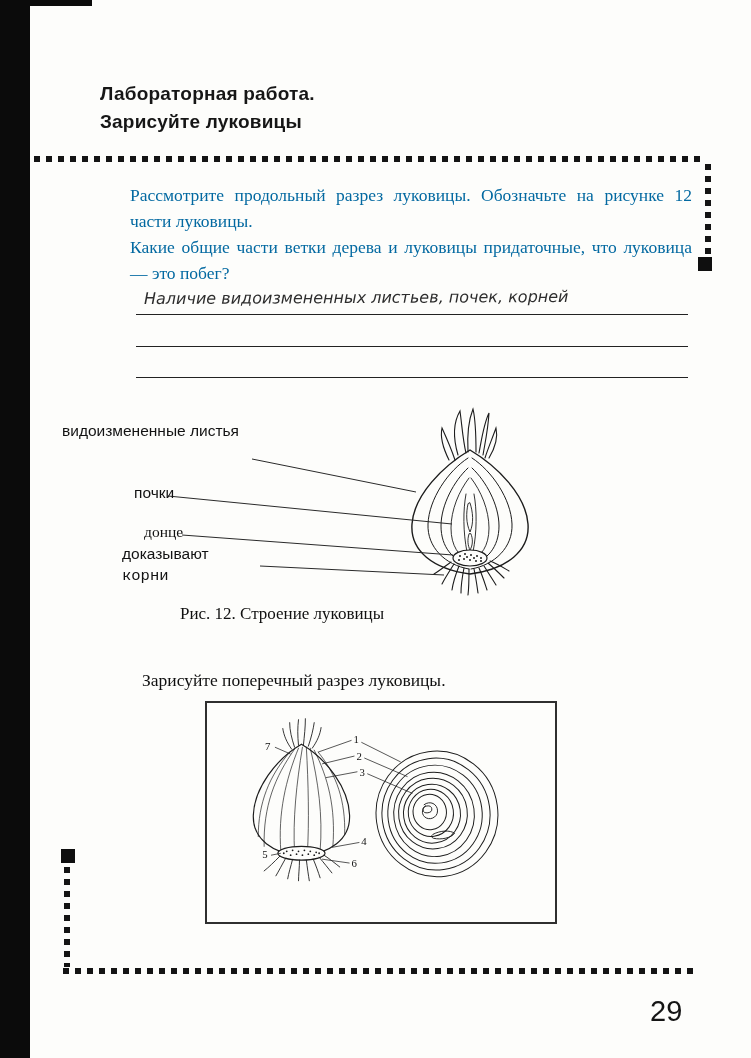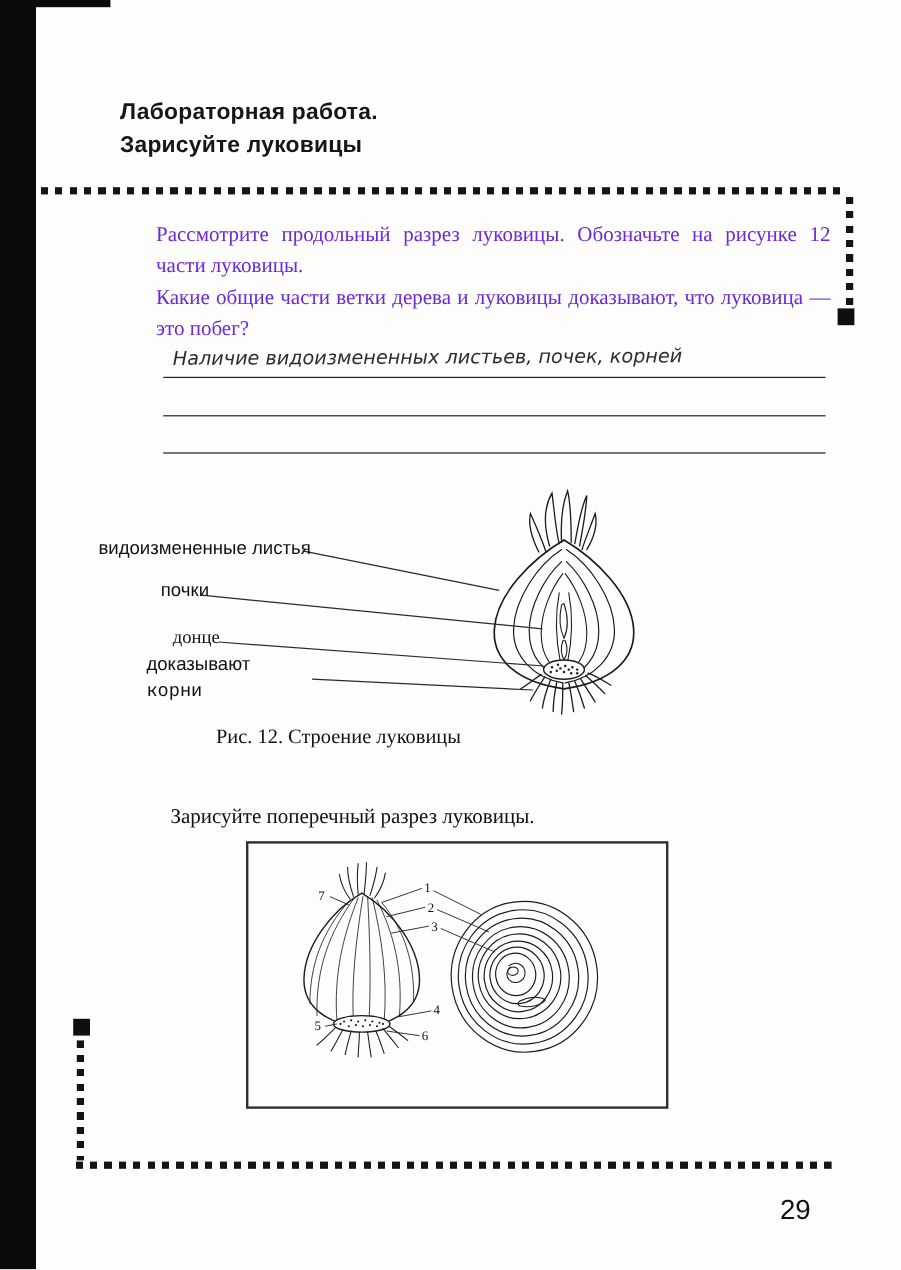--- a/index.html
+++ b/index.html
@@ -16,64 +16,64 @@
   .dots-h{position:absolute;height:6px;background-image:repeating-linear-gradient(to right,#141414 0 6px,transparent 6px 12px);}
   .dots-v{position:absolute;width:6px;background-image:repeating-linear-gradient(to bottom,#141414 0 6px,transparent 6px 12px);}
   .dots-top{left:34px;top:156px;width:668px;}
   .dots-right{left:705px;top:164px;height:92px;}
   .corner-square{position:absolute;width:14px;height:14px;background:#0f0f0f;}
   .sq-right{left:698px;top:257px;}
   .sq-bottom-left{left:61px;top:849px;}
   .dots-bl-v{left:64px;top:867px;height:100px;}
   .dots-bottom{left:63px;top:968px;width:630px;}
 
-  .task1-block{position:absolute;left:130px;top:182px;width:562px;color:#6d28d9;
+  .task1-block{position:absolute;left:130px;top:182px;width:562px;color:#0369a1;
                font-size:17.5px;line-height:26px;text-align:justify;}
   .task1-block p{margin:0;}
 
   .answer-hand{position:absolute;left:144px;top:288px;font-family:"DejaVu Sans","Liberation Sans",sans-serif;
                font-size:16px;font-style:italic;color:#2d2d2d;transform:rotate(-.3deg);}
   .answer-line{position:absolute;left:136px;width:552px;height:0;border-top:1.5px solid #222;}
   .al-1{top:314px;} .al-2{top:346px;} .al-3{top:377px;}
 
   .fig12-svg{position:absolute;left:55px;top:406px;width:500px;height:200px;}
   .fig-label{position:absolute;font-family:"Liberation Sans","DejaVu Sans",sans-serif;font-size:15.5px;color:#121212;white-space:nowrap;}
-  .lbl-1{left:62px;top:449px;margin-left:20px;} .lbl-2{left:118px;top:484px;margin-left:16px;} .lbl-3{left:144px;top:523px;font-family:Liberation Serif, serif;}
+  .lbl-1{left:62px;top:422px;} .lbl-2{left:118px;top:484px;margin-left:16px;} .lbl-3{left:144px;top:523px;font-family:Liberation Serif, serif;}
   .lbl-4{left:122px;top:545px;} .lbl-5{left:122px;top:567px;font-family:Liberation Mono, monospace;}
 
   .fig-caption{position:absolute;left:180px;top:604px;width:420px;text-align:left;font-size:17px;color:#101010;}
 
   .task2-text{position:absolute;left:130px;top:658px;margin:12px;font-size:17.5px;color:#101010;}
 
   .figure-box{position:absolute;left:205px;top:701px;width:352px;height:223px;border:2px solid #2f2f2f;background:#fdfdfb;box-sizing:border-box;}
   .figure-box svg{width:100%;height:100%;display:block;}
 
   .page-number{position:absolute;left:650px;top:995px;font-family:"Liberation Sans","DejaVu Sans",sans-serif;
-               font-size:23px;color:#141414;}
+               font-size:29px;color:#141414;}
 </style>
 </head>
 <body>
 
 <div class="page">
 
   <div class="binding-bar"></div>
   <div class="top-mark"></div>
 
   <h1 class="title">
     <span>Лабораторная работа.</span>
     <span>Зарисуйте луковицы</span>
   </h1>
 
   <div class="dots-h dots-top"></div>
   <div class="dots-v dots-right"></div>
   <div class="corner-square sq-right"></div>
 
   <div class="task1-block">
     <p>Рассмотрите продольный разрез луковицы. Обозначьте на рисунке 12 части луковицы.</p>
-    <p>Какие общие части ветки дерева и луковицы доказывают, что луковица — это побег?</p>
+    <p>Какие общие части ветки дерева и луковицы придаточные, что луковица — это побег?</p>
   </div>
 
   <div class="answer-hand">Наличие видоизмененных листьев, почек, корней</div>
   <div class="answer-line al-1"></div>
   <div class="answer-line al-2"></div>
   <div class="answer-line al-3"></div>
 
   <svg class="fig12-svg" viewBox="0 0 500 200" xmlns="http://www.w3.org/2000/svg">
     <g stroke="#1c1c1c" fill="none" stroke-width="1.4" stroke-linecap="round">
       <path d="M415,44 C388,60 359,89 357,118 C355,145 378,163 415,168 C452,163 475,145 473,118 C471,89 442,60 415,44 Z"></path>

